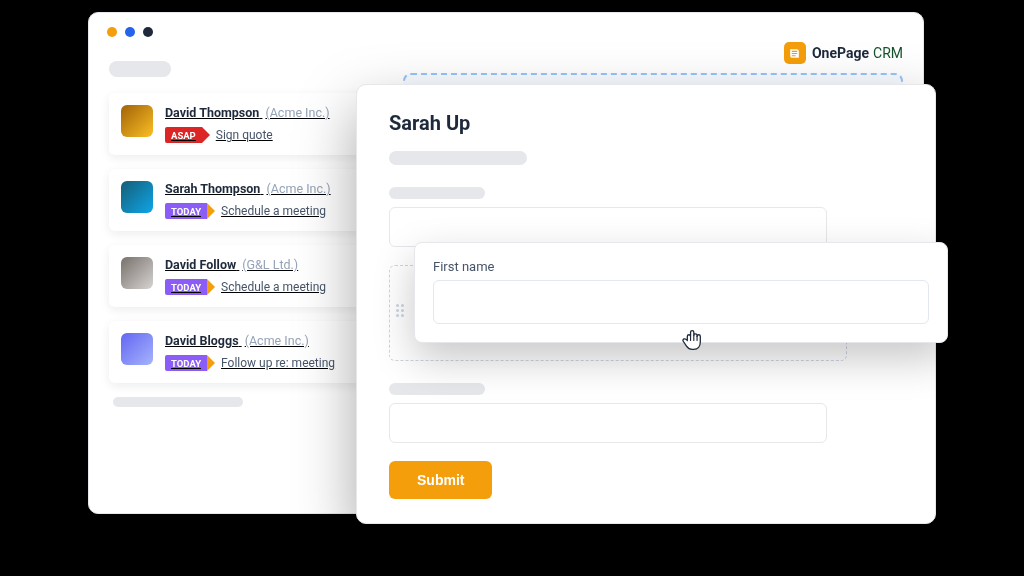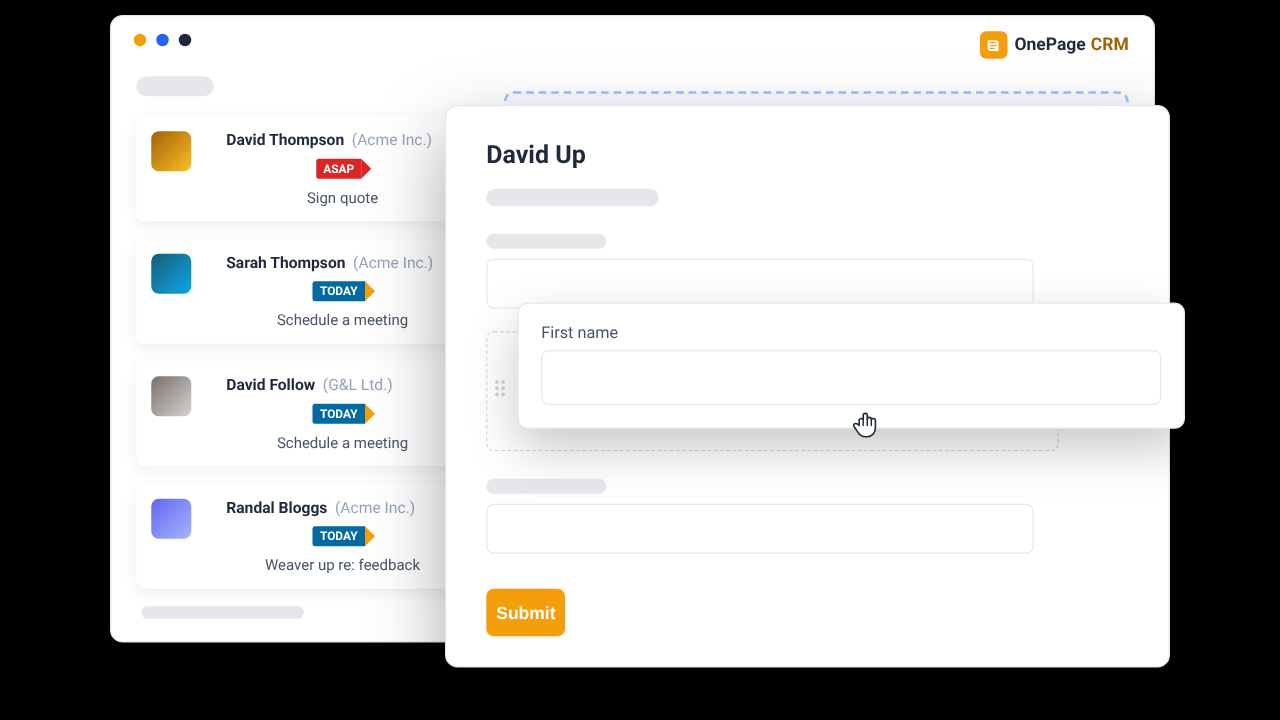--- a/index.html
+++ b/index.html
@@ -25,74 +25,75 @@
   .titlebar {
     position: absolute;
     left: 18px; top: 14px;
     display: flex; gap: 8px;
   }
   .tl-dot { width: 10px; height: 10px; border-radius: 50%; }
   .tl-orange { background: #f59e0b; }
   .tl-blue { background: #2563eb; }
   .tl-dark { background: #1e293b; }
   .brand {
-    position: absolute; right: 20px; top: 12px;
+    position: absolute; right: 20px; top: 29px;
     display: flex; align-items: center; gap: 6px;
     font-weight: 700; font-size: 14px; color: #1e293b;
   }
   .brand-icon {
     width: 22px; height: 22px; background: #f59e0b; border-radius: 5px;
     display: flex; align-items: center; justify-content: center;
   }
   .brand-icon svg { width: 13px; height: 13px; fill: #fff; }
-  .brand .crm { font-weight: 700; color: #a16207; margin-left: -2px;}
+  .brand .crm { font-weight: 400; color: #14532d; margin-left: -2px;}
 
   .sidebar {
     position: absolute;
     left: 20px; top: 48px; width: 266px;
   }
   .side-placeholder {
     width: 62px; height: 16px; background: #e5e7eb; border-radius: 8px;
     margin-bottom: 16px;
   }
   .contact-card {
     background: #fff;
     border-radius: 6px;
     box-shadow: 0 3px 10px rgba(15,23,42,.08);
     padding: 12px 14px 12px 12px;
-    display: flex; gap: 28px;
+    display: flex; gap: 12px;
     margin-bottom: 14px;
+    text-decoration: underline;
   }
   .avatar {
     width: 32px; height: 32px; border-radius: 6px; flex-shrink: 0;
     background: linear-gradient(135deg,#94a3b8,#cbd5e1);
   }
   .av1 { background: linear-gradient(135deg,#a16207,#fbbf24); }
   .av2 { background: linear-gradient(135deg,#155e75,#0ea5e9); }
   .av3 { background: linear-gradient(135deg,#78716c,#d6d3d1); }
   .av4 { background: linear-gradient(135deg,#6366f1,#a5b4fc); }
   .contact-body { flex: 1; }
   .contact-name-row { font-size: 12.5px; color:#1e293b; margin-bottom: 7px; }
   .contact-name-row .cname { font-weight: 700; }
   .contact-name-row .ccompany { color:#94a3b8; font-weight:400; margin-left:3px;}
-  .action-row { display:flex; align-items:center; gap:8px;flex-direction:column; }
+  .action-row { display:flex; align-items:center; gap:8px; }
   .flag {
     position: relative;
     height: 16px; padding: 0 6px 0 6px;
     font-size: 9.5px; font-weight:700; color:#fff;
     display:flex; align-items:center;
     border-radius: 2px 0 0 2px;
   }
   .flag::after {
     content:""; position:absolute; right:-8px; top:0;
     border-top:8px solid transparent; border-bottom:8px solid transparent;
   }
   .flag-asap { background:#dc2626; }
   .flag-asap::after { border-left:8px solid #dc2626; }
-  .flag-today { background:#0369a1; }
+  .flag-today { background:#8b5cf6; }
   .flag-today::after { border-left:8px solid #f59e0b; }
   .action-text { font-size: 12px; color:#475569; margin-left:6px;}
 
   .bottom-scroll {
     width: 130px; height: 10px; border-radius: 5px; background:#e5e7eb;
     margin-top: 10px; margin-left: 4px;
   }
 
   .dropzone {
     position: absolute;
@@ -129,22 +130,21 @@
     margin-bottom: 22px;
   }
   .drag-handle {
     position:absolute; left:6px; top:38px;
     display:grid; grid-template-columns:repeat(2,3px); gap:2px;
   }
   .drag-handle span {width:3px;height:3px;background:#cbd5e1;border-radius:50%;}
   .ph-c { width:96px; height:12px; margin-bottom:8px; }
   .submit-btn {
     background:#f59e0b; color:#fff; font-weight:600; font-size:14px;
-    border:none; border-radius:6px; padding: 11px 8px; cursor:pointer;
-    margin-top: 10px;
+    border:none; border-radius:6px; padding: 11px 28px; cursor:pointer;
   }
 
   .float-fields {
     position: absolute;
     left: 414px; top: 242px;
     width: 534px;
     background:#fff;
     border:1px solid #e5e7eb;
     border-radius:8px;
     box-shadow: 0 16px 40px rgba(0,0,0,.22);
@@ -226,38 +226,38 @@
           <span class="flag flag-today">TODAY</span>
           <span class="action-text">Schedule a meeting</span>
         </div>
       </div>
     </div>
 
     <div class="contact-card">
       <div class="avatar av4"></div>
       <div class="contact-body">
         <div class="contact-name-row">
-          <span class="cname">Randal Bloggs</span>
+          <span class="cname">David Bloggs</span>
           <span class="ccompany">(Acme Inc.)</span>
         </div>
         <div class="action-row">
           <span class="flag flag-today">TODAY</span>
-          <span class="action-text">Weaver up re: feedback</span>
+          <span class="action-text">Follow up re: meeting</span>
         </div>
       </div>
     </div>
 
     <div class="bottom-scroll"></div>
   </div>
 
   <div class="dropzone"></div>
 </div>
 
 <div class="signup-panel">
-  <div class="signup-title">David Up</div>
+  <div class="signup-title">Sarah Up</div>
   <div class="ph ph-a"></div>
   <div class="ph ph-b"></div>
   <div class="field-ghost"></div>
 
   <div class="drop-slot">
     <div class="drag-handle">
       <span></span>
         <span></span>
         <span></span>
         <span></span>

